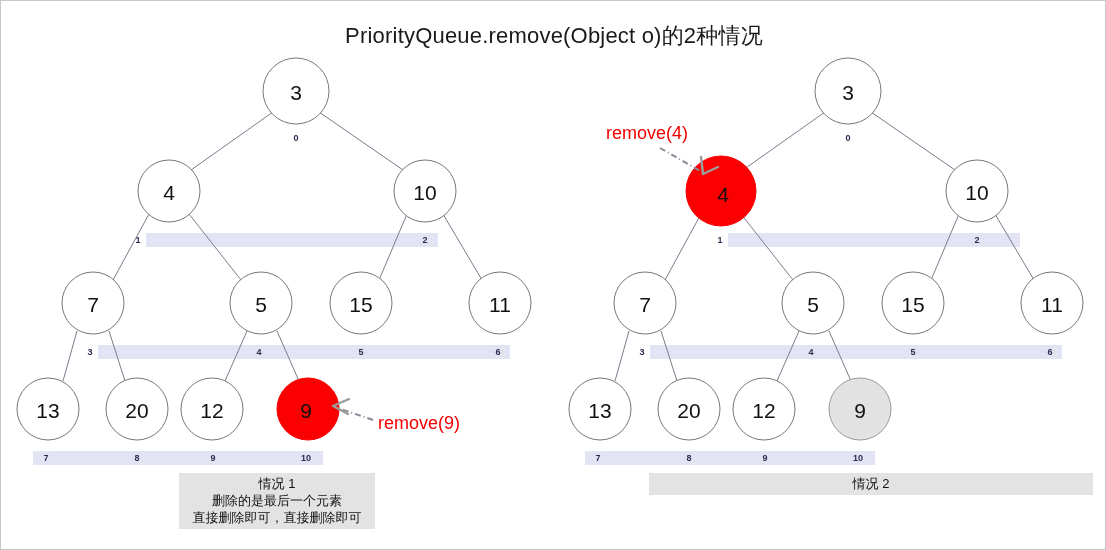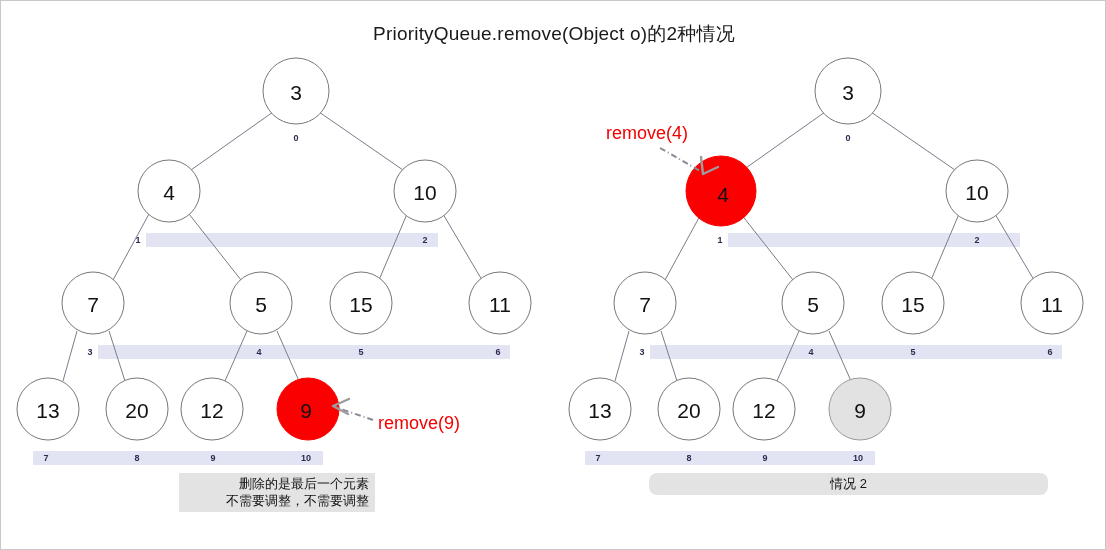--- a/index.html
+++ b/index.html
@@ -18,21 +18,21 @@
     border: 1px solid #c8c8c8;
     box-sizing: border-box;
     overflow: hidden;
   }
   #title {
     position: absolute;
     top: 20px;
     left: 0;
     width: 1106px;
     text-align: center;
-    font-size: 19px;
+    font-size: 22px;
     color: #1a1a1a;
     font-family: "Liberation Sans", "DejaVu Sans", sans-serif;
     letter-spacing: 0.2px;
   }
   svg.diagram {
     position: absolute;
     top: 0;
     left: 0;
   }
   .node-circle {
@@ -95,34 +95,33 @@
     font-family: "Liberation Sans", "DejaVu Sans", sans-serif;
     font-size: 13px;
     color: #141414;
     line-height: 17px;
     padding: 2px 6px 3px 6px;
   }
   .caption-head {
     text-align: center;
   }
   .caption-line {
-    text-align: right;
+    text-align: center;
     white-space: nowrap;
     font-family: Liberation Serif, serif;
   }
   #caption-1 {
     left: 178px;
     top: 472px;
     width: 196px;
   }
   #caption-2 {
     left: 648px;
     top: 472px;
-    width: 399px;
-    border-radius: 8px;
+    width: 444px;
   }
 </style>
 </head>
 <body>
 
 <div id="page">
 
   <div id="title">PriorityQueue.remove(Object o)的2种情况</div>
 
   <svg class="diagram" width="1106" height="550" viewBox="0 0 1106 550">
@@ -300,21 +299,22 @@
 
       <g>
         <line class="callout-line" x1="659" y1="147" x2="699" y2="170"></line>
         <path class="callout-head" d="M 702 173 L 700 156 M 702 173 L 717 166"></path>
         <text class="callout-text" x="605" y="138">remove(4)</text>
       </g>
     </g>
   </svg>
 
   <div class="caption-box" id="caption-1">
+    <div class="caption-head">情况 1</div>
     <div class="caption-line">删除的是最后一个元素</div>
-    <div class="caption-line">不需要调整，不需要调整</div>
+    <div class="caption-line">直接删除即可，直接删除即可</div>
   </div>
 
   <div class="caption-box" id="caption-2">
     <div class="caption-head">情况 2</div>
   </div>
 
 </div>
 
 </body></html>

